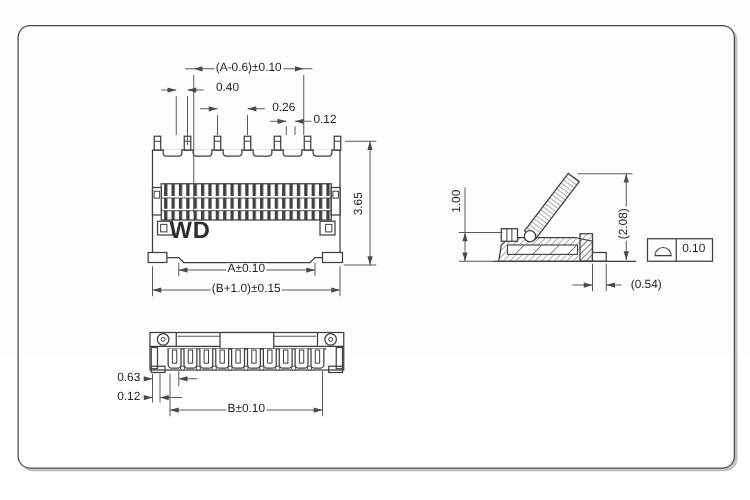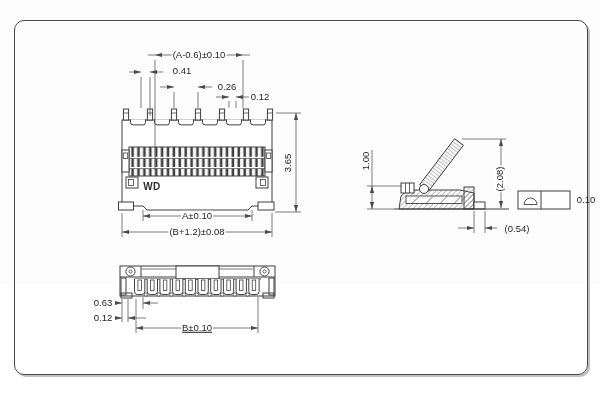--- a/index.html
+++ b/index.html
@@ -2,21 +2,21 @@
 <html><head>
 <meta charset="utf-8">
 <style>
   html,body{margin:0;padding:0;background:#fff;width:600px;height:400px;overflow:hidden;}
   .canvas{position:relative;width:600px;height:284px;background:#fdfdfd;font-family:"Liberation Sans",sans-serif;}
   .frame{position:absolute;left:14px;top:20px;width:572px;height:353px;border:1.5px solid #4a4a4a;border-radius:10px;box-shadow:2px 2px 0 #c0c0c0;}
   svg{position:absolute;left:0;top:0;}
   .lbl{position:absolute;transform:translate(-50%,-50%);font-size:9.5px;color:#1f1f1f;white-space:nowrap;background:#fff;padding:0 1px;line-height:1.1;}
   .rot{transform:translate(-50%,-50%) rotate(-90deg);}
   .nobg{background:transparent;}
-  .wd{font-weight:bold;font-size:10px;letter-spacing:.5px;color:#2e2e2e;background:transparent;}
+  .wd{font-weight:bold;font-size:19px;letter-spacing:.5px;color:#2e2e2e;background:transparent;}
   .tol{background:transparent;}
 </style>
 </head>
 <body>
 
 <div class="canvas">
   <div class="frame"></div>
 
   <svg width="600" height="400" fill="none" stroke-linecap="butt">
     <defs>
@@ -209,29 +209,29 @@
           <path d="M143,303 l7,-2.1 v4.2 z"></path>
         <path d="M122,318 l-7,-2.1 v4.2 z"></path>
           <path d="M128,318 l7,-2.1 v4.2 z"></path>
         <path d="M136,328 l7,-2.1 v4.2 z"></path>
           <path d="M258,328 l-7,-2.1 v4.2 z"></path>
       </g>
     </g>
   </svg>
 
   <div class="lbl" style="left:199px;top:55px;">(A-0.6)±0.10</div>
-  <div class="lbl nobg" style="left:182px;top:71px;">0.41</div>
+  <div class="lbl nobg" style="left:182px;top:71px;">0.40</div>
   <div class="lbl nobg" style="left:227px;top:87px;">0.26</div>
   <div class="lbl nobg" style="left:260px;top:97px;">0.12</div>
   <div class="lbl rot nobg" style="left:288px;top:163px;">3.65</div>
   <div class="lbl" style="left:197px;top:216px;">A±0.10</div>
-  <div class="lbl" style="left:197px;top:232px;">(B+1.2)±0.08</div>
+  <div class="lbl" style="left:197px;top:232px;">(B+1.0)±0.15</div>
   <div class="lbl wd" style="left:152px;top:186px;">WD</div>
 
   <div class="lbl rot nobg" style="left:366px;top:161px;">1.00</div>
   <div class="lbl rot" style="left:500px;top:179px;">(2.08)</div>
   <div class="lbl nobg" style="left:517px;top:229px;">(0.54)</div>
-  <div class="lbl tol" style="left:555px;top:200px;margin-left:31px;">0.10</div>
+  <div class="lbl tol" style="left:555px;top:200px;">0.10</div>
 
   <div class="lbl nobg" style="left:103px;top:303px;text-align:right;">0.63</div>
   <div class="lbl nobg" style="left:103px;top:318px;">0.12</div>
-  <div class="lbl" style="left:197px;top:328px;text-decoration:underline;">B±0.10</div>
+  <div class="lbl" style="left:197px;top:328px;">B±0.10</div>
 </div>
 
 </body></html>

